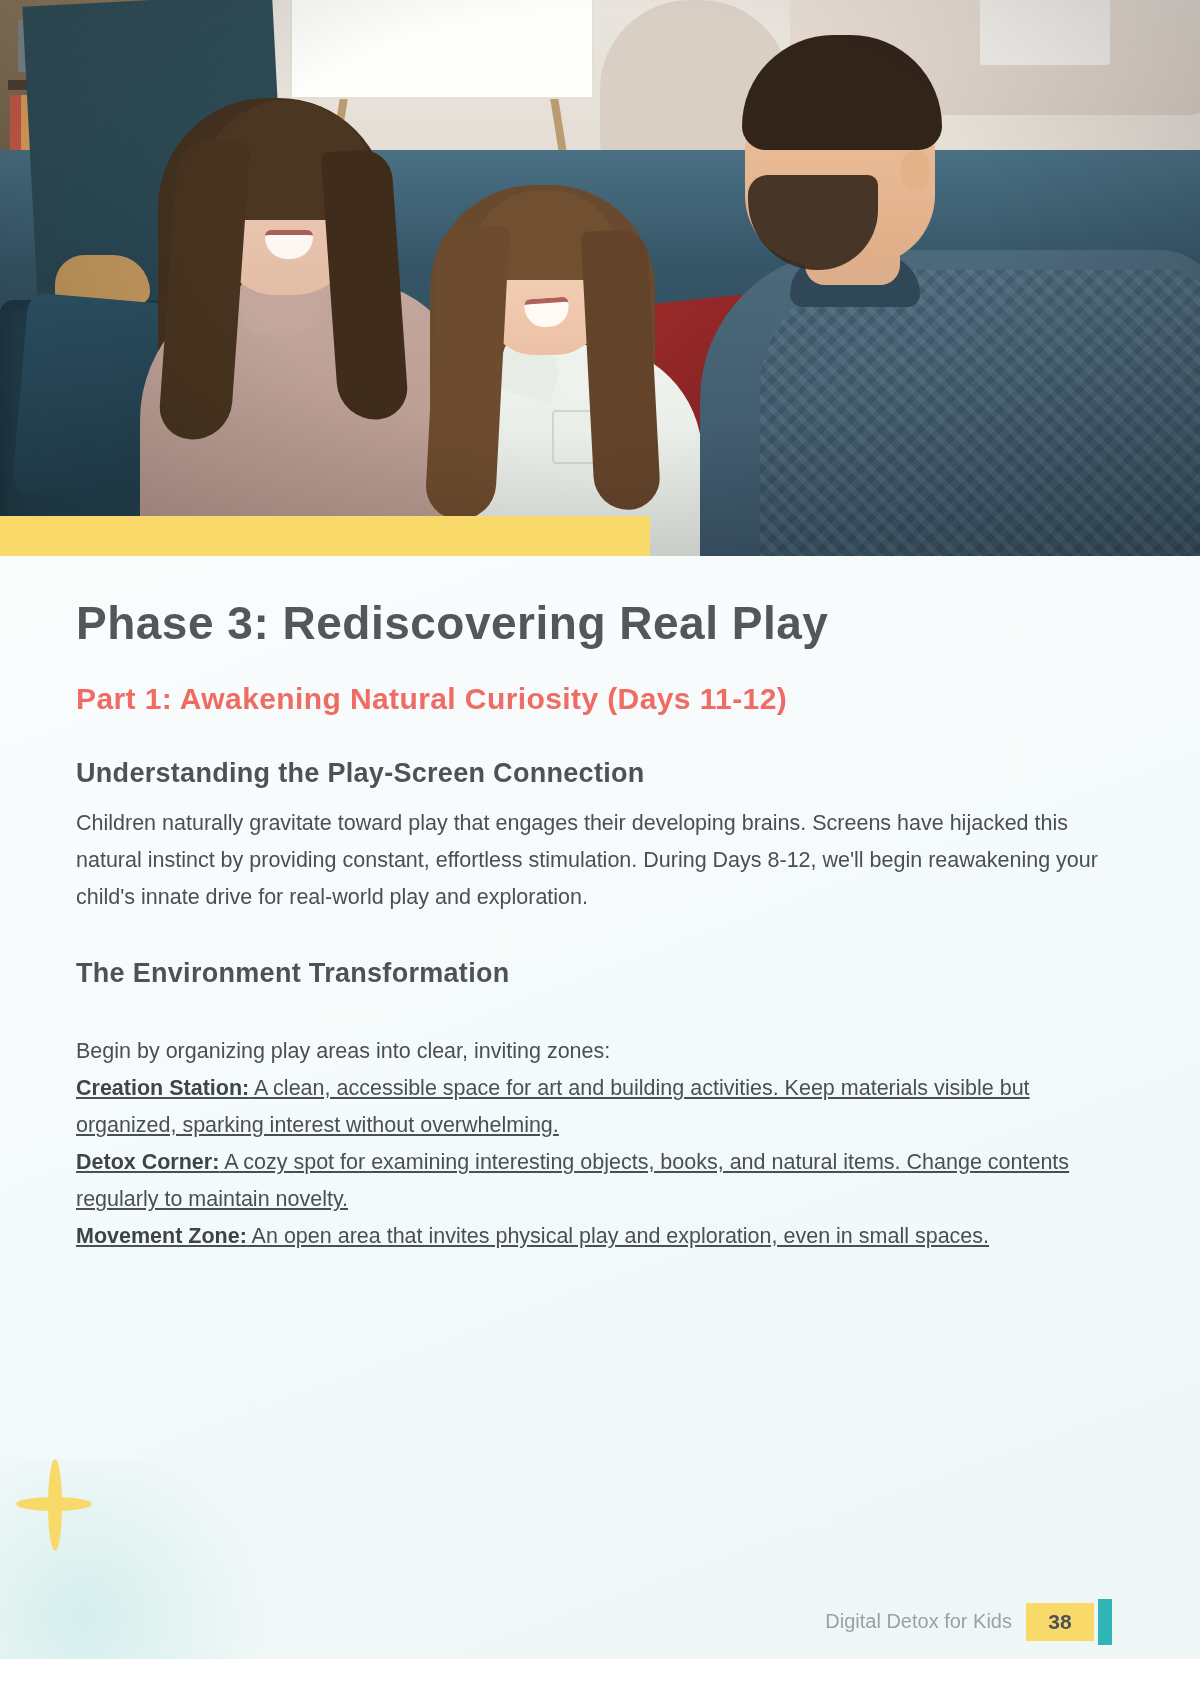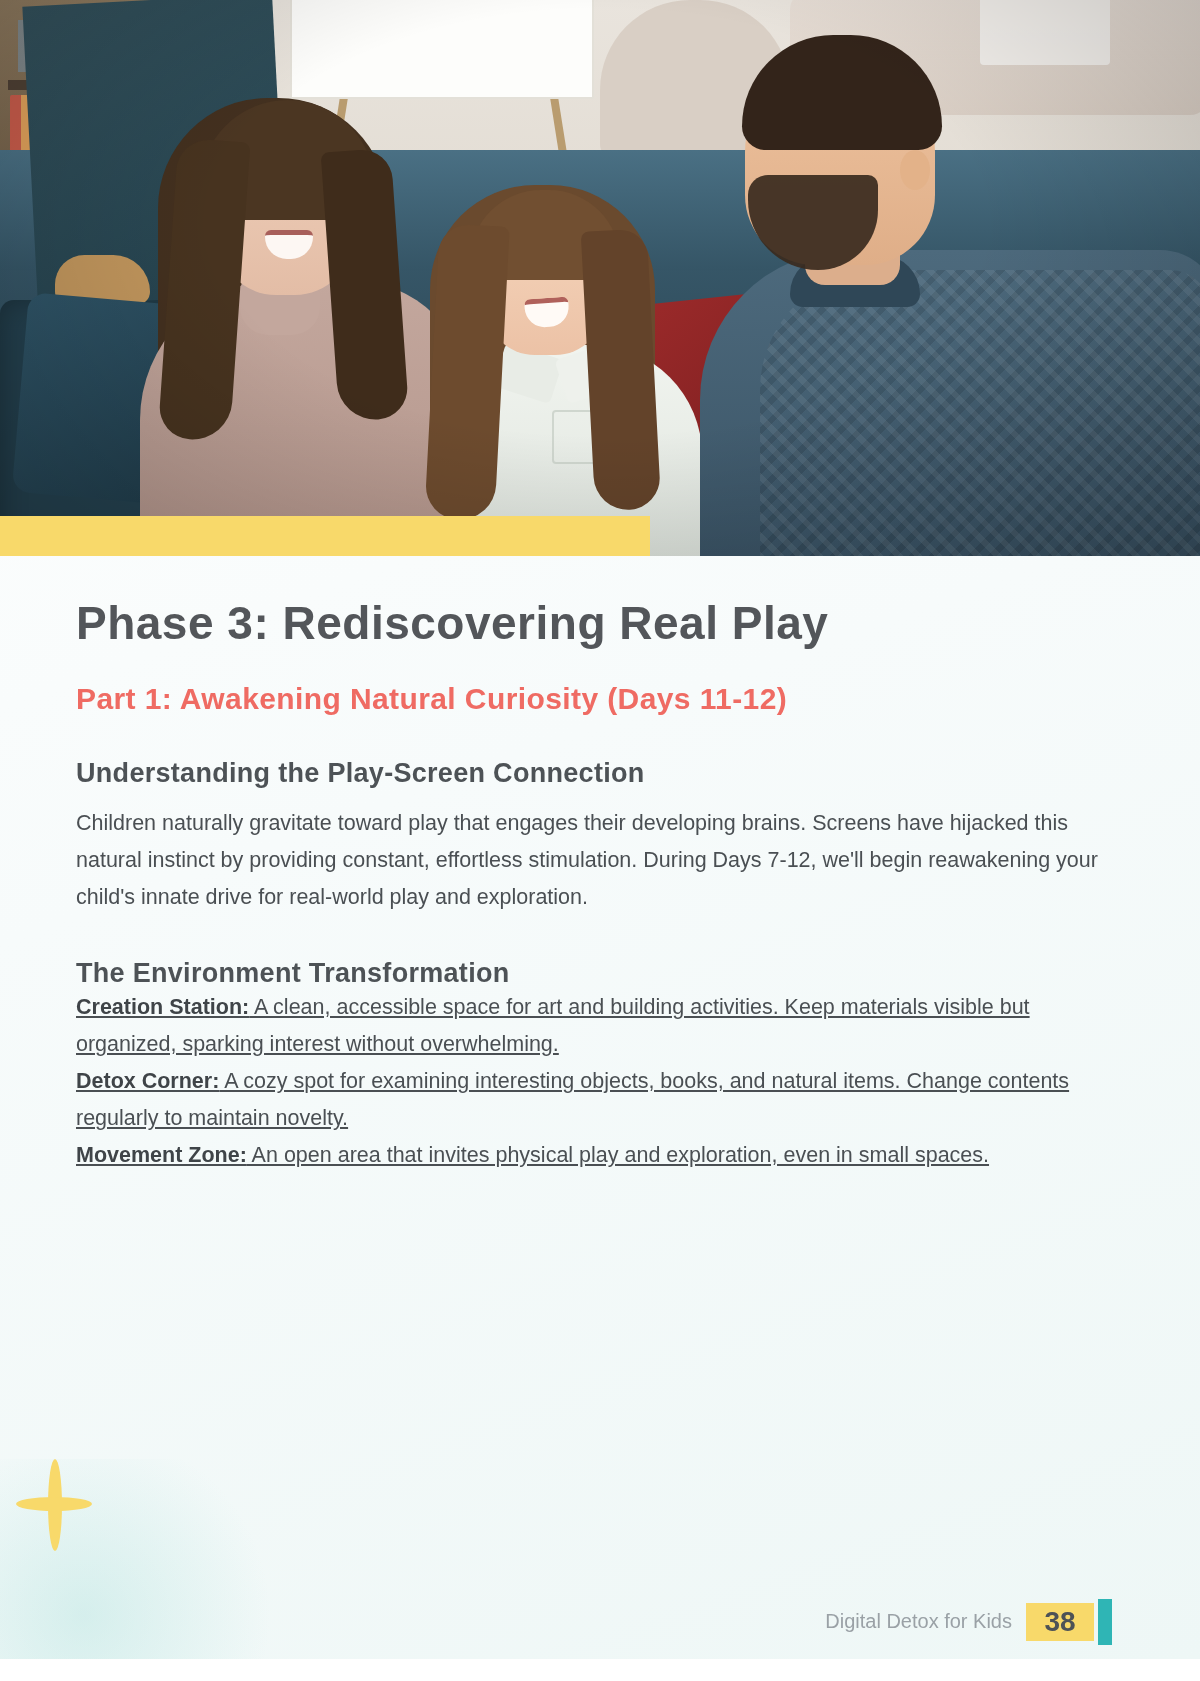--- a/index.html
+++ b/index.html
@@ -318,21 +318,21 @@
     position: absolute; left: 0; bottom: 0; width: 1200px; height: 88px; padding-left: 12px;
   }
   .footer-title {
     position: absolute; right: 200px; bottom: 26px;
     font-size: 20px; color: #9aa1a6;
   }
   .page-number-box {
     position: absolute; right: 118px; bottom: 18px;
     width: 68px; height: 38px; background: #f8d96a;
     display: flex; align-items: center; justify-content: center;
-    color: #4d5256; font-size: 28px; font-weight: bold;
+    color: #4d5256; font-size: 21px; font-weight: bold;
   }
   .footer-tab {
     position: absolute; right: 100px; bottom: 14px;
     width: 14px; height: 46px; background: #2fb5b5;
   }
 
   
   .sparkle {
     position: absolute; left: 16px; bottom: 108px; width: 76px; height: 92px;
   }
@@ -424,23 +424,24 @@
 
   <div class="accent-bar"></div>
 
   <div class="content">
 
     <h1 class="page-title">Phase 3: Rediscovering Real Play</h1>
 
     <h2 class="part-title">Part 1: Awakening Natural Curiosity (Days 11-12)</h2>
 
     <h3 class="section-head">Understanding the Play-Screen Connection</h3>
-    <p class="body-text">Children naturally gravitate toward play that engages their developing brains. Screens have hijacked this natural instinct by providing constant, effortless stimulation. During Days 7-12, we'll begin reawakening your child's innate drive for real-world play and exploration.</p>
+    <p class="body-text">Children naturally gravitate toward play that engages their developing brains. Screens have hijacked this natural instinct by providing constant, effortless stimulation. During Days 8-12, we'll begin reawakening your child's innate drive for real-world play and exploration.</p>
 
     <h3 class="section-head">The Environment Transformation</h3>
+    <p class="body-text spaced">Begin by organizing play areas into clear, inviting zones:</p>
 
     <p class="zone-line"><span class="zone-label">Creation Station:</span><span> A clean, accessible space for art and building activities. Keep materials visible but organized, sparking interest without overwhelming.</span></p>
 
     <p class="zone-line"><span class="zone-label">Detox Corner:</span><span> A cozy spot for examining interesting objects, books, and natural items. Change contents regularly to maintain novelty.</span></p>
 
     <p class="zone-line"><span class="zone-label">Movement Zone:</span><span> An open area that invites physical play and exploration, even in small spaces.</span></p>
 
   </div>
 
   <div class="glow-bl"></div>

